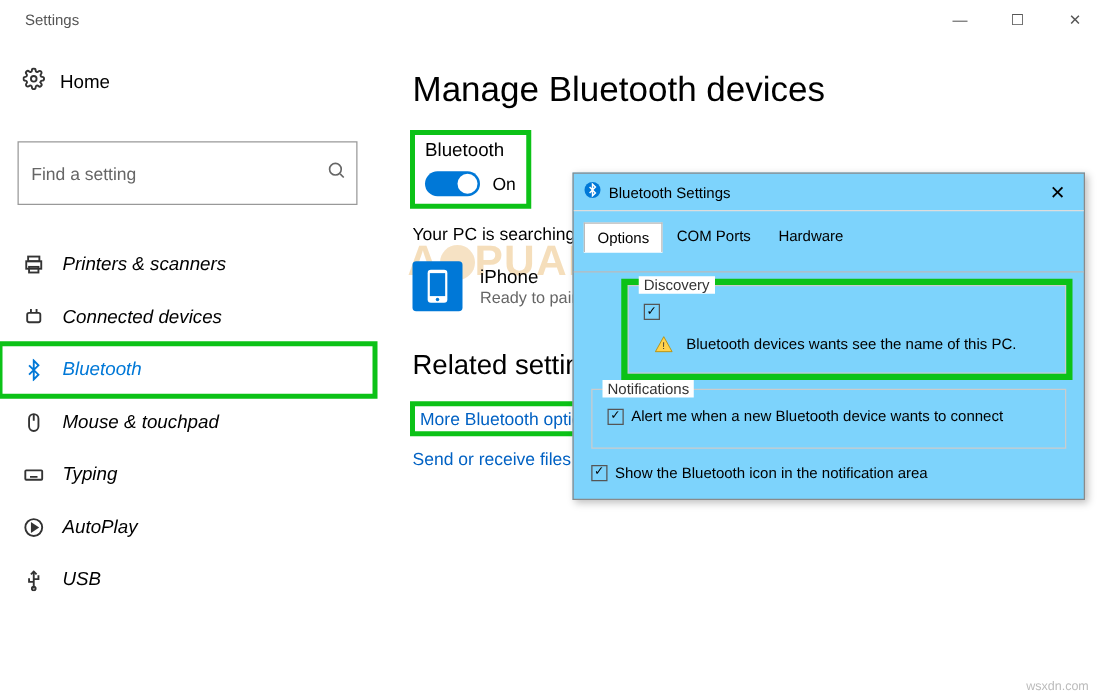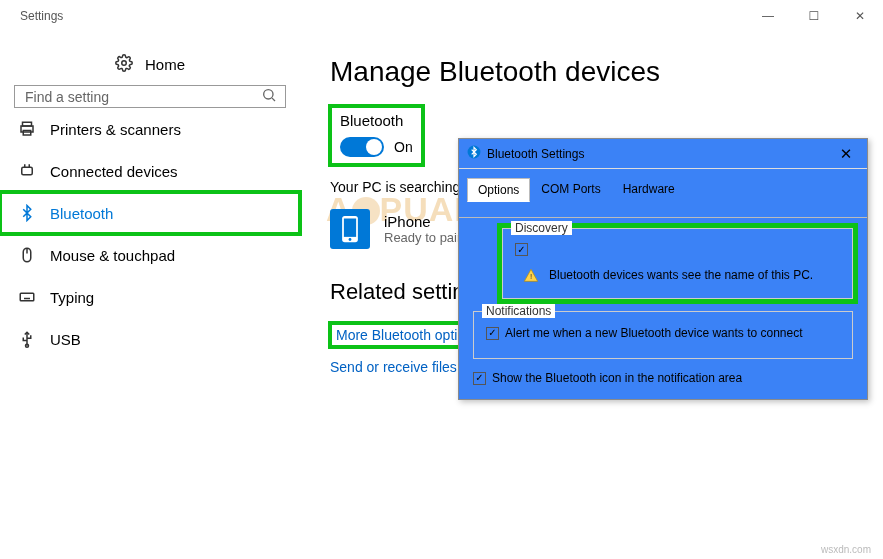--- a/index.html
+++ b/index.html
@@ -5,27 +5,27 @@
 * { box-sizing: border-box; font-family: "Segoe UI", Arial, sans-serif; }
 body { margin: 0; width: 883px; height: 559px; background: #fff; overflow: hidden; position: relative; }
 
 
 .titlebar { height: 32px; display: flex; align-items: center; padding-left: 20px; font-size: 12px; color: #555; }
 .win-controls { position: absolute; right: 0; top: 0; display: flex; }
 .win-btn { width: 46px; height: 32px; display: flex; align-items: center; justify-content: center; color: #555; font-size: 12px; }
 
 
 .leftpane { position: absolute; left: 0; top: 32px; width: 300px; padding: 12px 0; }
-.home-row { display: flex; align-items: center; gap: 12px; padding: 10px 18px; font-size: 15px; justify-content: center; }
+.home-row { display: flex; align-items: center; gap: 12px; padding: 10px 18px; font-size: 15px; }
 .gear-icon svg { width: 18px; height: 18px; }
-.search-wrap { margin: 0 14px; border: 1px solid #999; height: 23px; display: flex; align-items: center; padding: 0 8px; }
+.search-wrap { margin: 27px 14px; border: 1px solid #999; height: 51px; display: flex; align-items: center; padding: 0 8px; }
 .search-input { border: none; outline: none; flex: 1; font-size: 14px; }
 .search-input::placeholder{color:#666;}
 .section-label { padding: 14px 18px 6px; font-size: 14px; color: #666; }
-.nav-item { display: flex; align-items: flex-end; gap: 14px; padding: 12px 18px; font-size: 15px; cursor: pointer; }
+.nav-item { display: flex; align-items: flex-start; gap: 14px; padding: 12px 18px; font-size: 15px; cursor: pointer; font-style: italic; }
 .nav-item .ico { width: 18px; display: flex; justify-content: center; color:#333;}
 .nav-item.active { color: #0078d7; }
 .nav-item.active .ico{color:#0078d7;}
 .hl-green { outline: 4px solid #0cc217; outline-offset: -2px; }
 
 
 .main { position: absolute; left: 330px; top: 48px; right: 10px; }
 .h1 { font-size: 28px; font-weight: 300; margin: 8px 0 18px; }
 .bt-group { display:inline-block; padding: 6px 10px 8px; }
 .bt-label { font-size: 15px; margin-bottom: 8px; }
@@ -37,21 +37,21 @@
 .device-row { display: flex; align-items: center; gap: 14px; margin-top: 6px; }
 .phone-ico { width: 40px; height: 40px; background: #0078d7; border-radius: 3px; display:flex; align-items:center; justify-content:center; }
 .phone-ico svg{width:22px;height:28px;fill:#fff;}
 .device-name { font-size: 15px; }
 .device-sub { font-size: 13px; color: #666; }
 .h2 { font-size: 22px; font-weight: 300; margin: 30px 0 12px; }
 .link { color: #0061c3; font-size: 14px; display:inline-block; margin: 6px 0; cursor:pointer; }
 .link-hl { padding: 4px 6px; }
 
 
-.dialog { position: absolute; left: 458px; top: 138px; width: 410px; background: #3b82f6; border: 1px solid #8a8a8a; box-shadow: 2px 2px 6px rgba(0,0,0,0.25); }
+.dialog { position: absolute; left: 458px; top: 138px; width: 410px; background: #7dd3fc; border: 1px solid #8a8a8a; box-shadow: 2px 2px 6px rgba(0,0,0,0.25); }
 .dlg-title { height: 30px; display: flex; align-items: center; padding: 0 8px; font-size: 12px; gap: 6px; border-bottom:1px solid #ddd;}
 .dlg-close { margin-left: auto; width: 26px; text-align: center; font-size: 15px; cursor:pointer;}
 .tabs { display: flex; padding: 8px 8px 16px; font-size: 12px; border-bottom: 1px solid #bbb; }
 .tab { padding: 4px 10px; border: 1px solid transparent; cursor:pointer;}
 .tab.active { border: 1px solid #bbb; border-bottom: 1px solid #fff; background: #fff; position: relative; top: 1px; }
 .dlg-body { padding: 10px 14px; font-size: 12px; }
 .fieldset { border: 1px solid #ccc; padding: 10px 12px 14px; margin-bottom: 12px; position: relative; }
 .fieldset-legend { position: absolute; top: -8px; left: 8px; background: #fff; padding: 0 4px; font-size: 12px; color:#333;}
 .chk-row { display: flex; align-items: center; gap: 6px; margin: 4px 0; }
 .chk { width: 13px; height: 13px; border: 1px solid #555; display:flex; align-items:center; justify-content:center; font-size:10px; line-height:1;}
@@ -138,20 +138,29 @@
     <span class="ico">
         <svg width="18" height="18" viewBox="0 0 24 24" fill="none" stroke="currentColor" stroke-width="2">
           <rect x="3" y="7" width="18" height="10" rx="1"></rect>
           <line x1="7" y1="11" x2="7" y2="11"></line>
           <line x1="11" y1="11" x2="11" y2="11"></line>
           <line x1="15" y1="11" x2="15" y2="11"></line>
           <line x1="8" y1="14" x2="16" y2="14"></line>
         </svg>
       </span>
     <span>Typing</span>
+  </div>
+  <div class="nav-item">
+    <span class="ico">
+        <svg width="18" height="18" viewBox="0 0 24 24" fill="none" stroke="currentColor" stroke-width="2">
+          <circle cx="12" cy="12" r="9"></circle>
+          <polygon points="10,8 16,12 10,16" fill="currentColor"></polygon>
+        </svg>
+      </span>
+    <span>AutoPlay</span>
   </div>
   <div class="nav-item">
     <span class="ico">
         <svg width="18" height="18" viewBox="0 0 24 24" fill="none" stroke="currentColor" stroke-width="2">
           <line x1="12" y1="3" x2="12" y2="21"></line>
           <polyline points="9,6 12,3 15,6"></polyline>
           <circle cx="12" cy="21" r="2"></circle>
           <path d="M12 14 L7 14 L7 10"></path>
           <path d="M12 11 L17 11 L17 7"></path>
         </svg>

